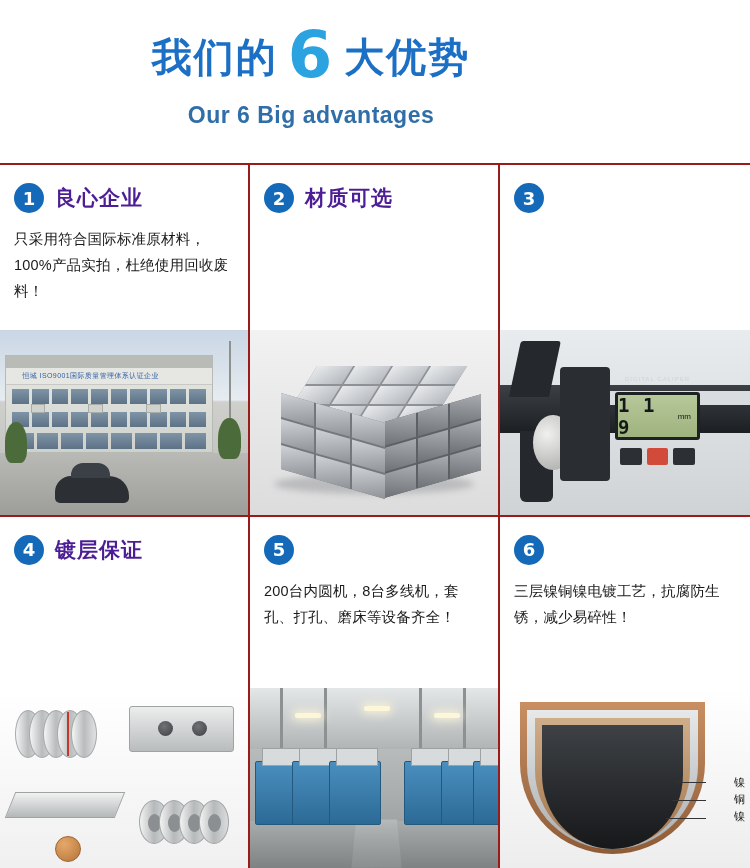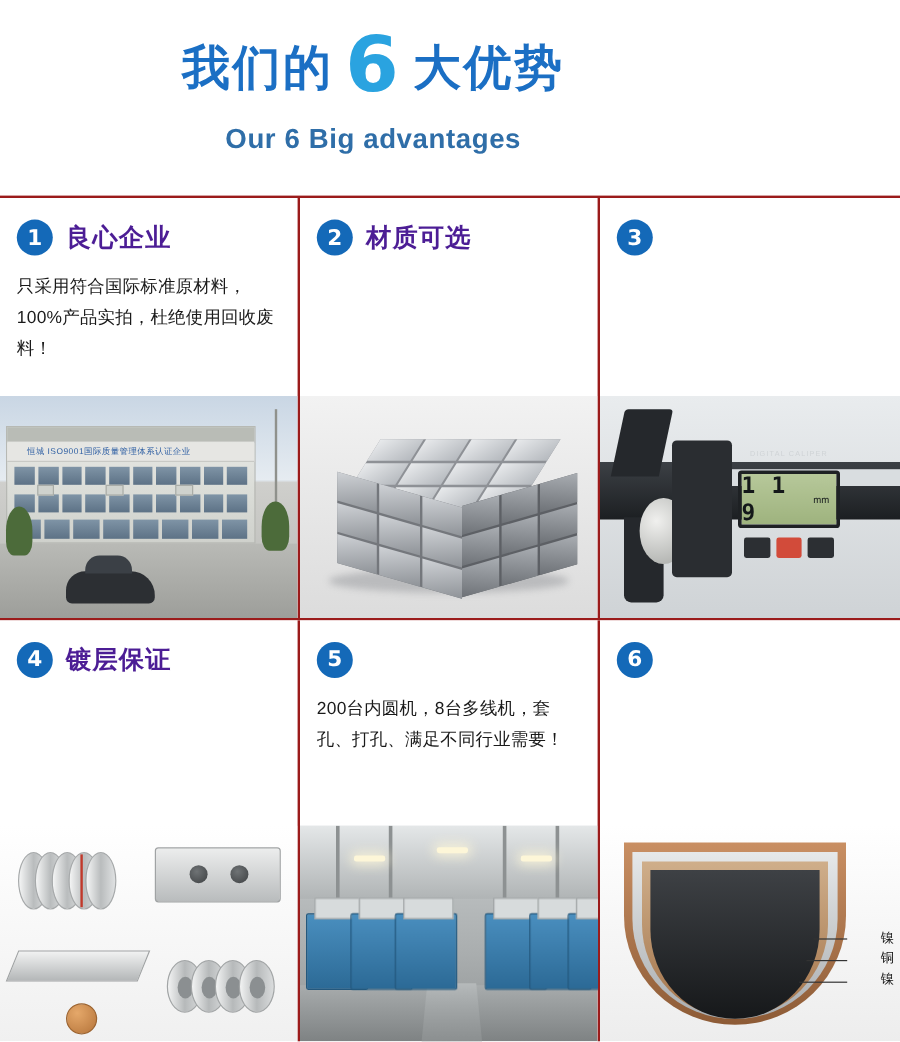--- a/index.html
+++ b/index.html
@@ -395,21 +395,21 @@
             <div class="r" style="left:60px;"></div>
           </div>
         </div>
       </div>
     </div>
 
     <div class="cell c5 r2">
       <div class="cell-head">
         <div class="badge">5</div>
       </div>
-      <div class="cell-desc">200台内圆机，8台多线机，套孔、打孔、满足不同行业需要！</div>
+      <div class="cell-desc">200台内圆机，8台多线机，套孔、打孔、磨床等设备齐全！</div>
       <div class="img-wrap">
         <div class="workshop">
           <div class="ws-roof"></div>
           <div class="ws-beam" style="left:12%;"></div>
           <div class="ws-beam" style="left:30%;"></div>
           <div class="ws-beam" style="left:68%;"></div>
           <div class="ws-beam" style="left:86%;"></div>
           <div class="ws-light" style="left:18%; top:14%;"></div>
           <div class="ws-light" style="left:46%; top:10%;"></div>
           <div class="ws-light" style="left:74%; top:14%;"></div>
@@ -422,20 +422,21 @@
           <div class="ws-mach" style="left:77%;"></div>
           <div class="ws-mach" style="left:90%;"></div>
         </div>
       </div>
     </div>
 
     <div class="cell c6 r2">
       <div class="cell-head">
         <div class="badge">6</div>
       </div>
+      <div class="cell-desc">三层镍铜镍电镀工艺，抗腐防生锈，减少易碎性！</div>
       <div class="img-wrap">
         <div class="coating">
           <div class="arc-wrap">
             <div class="arc l1"></div>
             <div class="arc l2"></div>
             <div class="arc l3"></div>
             <div class="arc l4"></div>
           </div>
           <div class="coat-labels">
             <div>镍</div>

